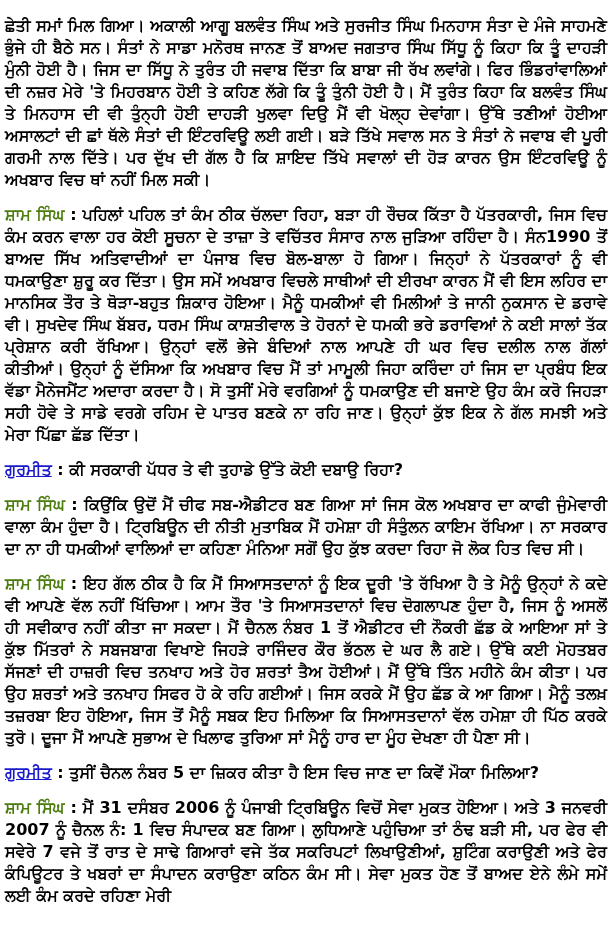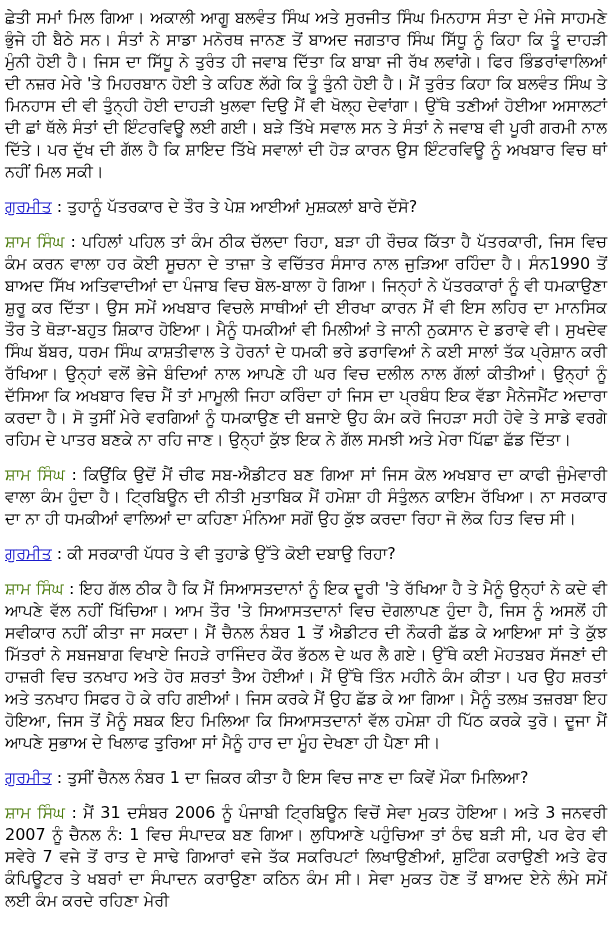--- a/index.html
+++ b/index.html
@@ -16,21 +16,22 @@
     box-sizing: border-box;
     width: 613px;
     padding: 7px 6px 0 5px;
     font-family: "DejaVu Sans", "Liberation Sans", sans-serif;
     font-size: 16px;
     line-height: 22px;
     color: #000000;
     text-align: justify;
   }
   .para {
-    margin: 0 0 13px 0;
+    margin: 8px 0 13px 0;
+    font-weight: bold;
   }
   .speaker {
     white-space: nowrap;
   }
   .speaker.interviewer {
     color: #1a1acc;
     text-decoration: underline;
     cursor: pointer;
   }
   .speaker.interviewee {
@@ -41,28 +42,27 @@
     color: #000000;
   }
 </style>
 </head>
 <body>
 
 <div class="doc">
 
   <p class="para">ਛੇਤੀ ਸਮਾਂ ਮਿਲ ਗਿਆ। ਅਕਾਲੀ ਆਗੂ ਬਲਵੰਤ ਸਿੰਘ ਅਤੇ ਸੁਰਜੀਤ ਸਿੰਘ ਮਿਨਹਾਸ ਸੰਤਾ ਦੇ ਮੰਜੇ ਸਾਹਮਣੇ ਭੁੰਜੇ ਹੀ ਬੈਠੇ ਸਨ। ਸੰਤਾਂ ਨੇ ਸਾਡਾ ਮਨੋਰਥ ਜਾਨਣ ਤੋਂ ਬਾਅਦ ਜਗਤਾਰ ਸਿੰਘ ਸਿੱਧੂ ਨੂੰ ਕਿਹਾ ਕਿ ਤੂੰ ਦਾਹੜੀ ਮੁੰਨੀ ਹੋਈ ਹੈ। ਜਿਸ ਦਾ ਸਿੱਧੂ ਨੇ ਤੁਰੰਤ ਹੀ ਜਵਾਬ ਦਿੱਤਾ ਕਿ ਬਾਬਾ ਜੀ ਰੱਖ ਲਵਾਂਗੇ। ਫਿਰ ਭਿੰਡਰਾਂਵਾਲਿਆਂ ਦੀ ਨਜ਼ਰ ਮੇਰੇ 'ਤੇ ਮਿਹਰਬਾਨ ਹੋਈ ਤੇ ਕਹਿਣ ਲੱਗੇ ਕਿ ਤੂੰ ਤੁੰਨੀ ਹੋਈ ਹੈ। ਮੈਂ ਤੁਰੰਤ ਕਿਹਾ ਕਿ ਬਲਵੰਤ ਸਿੰਘ ਤੇ ਮਿਨਹਾਸ ਦੀ ਵੀ ਤੁੰਨ੍ਹੀ ਹੋਈ ਦਾਹੜੀ ਖੁਲਵਾ ਦਿਉ ਮੈਂ ਵੀ ਖੋਲ੍ਹ ਦੇਵਾਂਗਾ। ਉੱਥੇ ਤਣੀਆਂ ਹੋਈਆ ਅਸਾਲਟਾਂ ਦੀ ਛਾਂ ਥੱਲੇ ਸੰਤਾਂ ਦੀ ਇੰਟਰਵਿਊ ਲਈ ਗਈ। ਬੜੇ ਤਿੱਖੇ ਸਵਾਲ ਸਨ ਤੇ ਸੰਤਾਂ ਨੇ ਜਵਾਬ ਵੀ ਪੂਰੀ ਗਰਮੀ ਨਾਲ ਦਿੱਤੇ। ਪਰ ਦੁੱਖ ਦੀ ਗੱਲ ਹੈ ਕਿ ਸ਼ਾਇਦ ਤਿੱਖੇ ਸਵਾਲਾਂ ਦੀ ਹੋੜ ਕਾਰਨ ਉਸ ਇੰਟਰਵਿਊ ਨੂੰ ਅਖਬਾਰ ਵਿਚ ਥਾਂ ਨਹੀਂ ਮਿਲ ਸਕੀ।</p>
 
-  <p class="para"><span class="speaker interviewer">ਗੁਰਮੀਤ</span><span class="sep"> : </span><span>ਤੁਹਾਨੂੰ ਪੱਤਰਕਾਰ ਦੇ ਤੌਰ ਤੇ ਪੇਸ਼ ਆਈਆਂ ਮੁਸ਼ਕਲਾਂ ਬਾਰੇ ਦੱਸੋ?</span></p>
 
   <p class="para"><span class="speaker interviewee">ਸ਼ਾਮ ਸਿੰਘ</span><span class="sep"> : </span><span>ਪਹਿਲਾਂ ਪਹਿਲ ਤਾਂ ਕੰਮ ਠੀਕ ਚੱਲਦਾ ਰਿਹਾ, ਬੜਾ ਹੀ ਰੌਚਕ ਕਿੱਤਾ ਹੈ ਪੱਤਰਕਾਰੀ, ਜਿਸ ਵਿਚ ਕੰਮ ਕਰਨ ਵਾਲਾ ਹਰ ਕੋਈ ਸੂਚਨਾ ਦੇ ਤਾਜ਼ਾ ਤੇ ਵਚਿੱਤਰ ਸੰਸਾਰ ਨਾਲ ਜੁੜਿਆ ਰਹਿੰਦਾ ਹੈ। ਸੰਨ1990 ਤੋਂ ਬਾਅਦ ਸਿੱਖ ਅਤਿਵਾਦੀਆਂ ਦਾ ਪੰਜਾਬ ਵਿਚ ਬੋਲ-ਬਾਲਾ ਹੋ ਗਿਆ। ਜਿਨ੍ਹਾਂ ਨੇ ਪੱਤਰਕਾਰਾਂ ਨੂੰ ਵੀ ਧਮਕਾਉਣਾ ਸ਼ੁਰੂ ਕਰ ਦਿੱਤਾ। ਉਸ ਸਮੇਂ ਅਖਬਾਰ ਵਿਚਲੇ ਸਾਥੀਆਂ ਦੀ ਈਰਖਾ ਕਾਰਨ ਮੈਂ ਵੀ ਇਸ ਲਹਿਰ ਦਾ ਮਾਨਸਿਕ ਤੌਰ ਤੇ ਥੋੜਾ-ਬਹੁਤ ਸ਼ਿਕਾਰ ਹੋਇਆ। ਮੈਨੂੰ ਧਮਕੀਆਂ ਵੀ ਮਿਲੀਆਂ ਤੇ ਜਾਨੀ ਨੁਕਸਾਨ ਦੇ ਡਰਾਵੇ ਵੀ। ਸੁਖਦੇਵ ਸਿੰਘ ਬੱਬਰ, ਧਰਮ ਸਿੰਘ ਕਾਸ਼ਤੀਵਾਲ ਤੇ ਹੋਰਨਾਂ ਦੇ ਧਮਕੀ ਭਰੇ ਡਰਾਵਿਆਂ ਨੇ ਕਈ ਸਾਲਾਂ ਤੱਕ ਪ੍ਰੇਸ਼ਾਨ ਕਰੀ ਰੱਖਿਆ। ਉਨ੍ਹਾਂ ਵਲੋਂ ਭੇਜੇ ਬੰਦਿਆਂ ਨਾਲ ਆਪਣੇ ਹੀ ਘਰ ਵਿਚ ਦਲੀਲ ਨਾਲ ਗੱਲਾਂ ਕੀਤੀਆਂ। ਉਨ੍ਹਾਂ ਨੂੰ ਦੱਸਿਆ ਕਿ ਅਖਬਾਰ ਵਿਚ ਮੈਂ ਤਾਂ ਮਾਮੂਲੀ ਜਿਹਾ ਕਰਿੰਦਾ ਹਾਂ ਜਿਸ ਦਾ ਪ੍ਰਬੰਧ ਇਕ ਵੱਡਾ ਮੈਨੇਜਮੈਂਟ ਅਦਾਰਾ ਕਰਦਾ ਹੈ। ਸੋ ਤੁਸੀਂ ਮੇਰੇ ਵਰਗਿਆਂ ਨੂੰ ਧਮਕਾਉਣ ਦੀ ਬਜਾਏ ਉਹ ਕੰਮ ਕਰੋ ਜਿਹੜਾ ਸਹੀ ਹੋਵੇ ਤੇ ਸਾਡੇ ਵਰਗੇ ਰਹਿਮ ਦੇ ਪਾਤਰ ਬਣਕੇ ਨਾ ਰਹਿ ਜਾਣ। ਉਨ੍ਹਾਂ ਕੁੱਝ ਇਕ ਨੇ ਗੱਲ ਸਮਝੀ ਅਤੇ ਮੇਰਾ ਪਿੱਛਾ ਛੱਡ ਦਿੱਤਾ।</span></p>
 
+  <p class="para"><span class="speaker interviewer">ਗੁਰਮੀਤ</span><span class="sep"> : </span><span>ਕੀ ਸਰਕਾਰੀ ਪੱਧਰ ਤੇ ਵੀ ਤੁਹਾਡੇ ਉੱਤੇ ਕੋਈ ਦਬਾਉ ਰਿਹਾ?</span></p>
+
   <p class="para"><span class="speaker interviewee">ਸ਼ਾਮ ਸਿੰਘ</span><span class="sep"> : </span><span>ਕਿਉਂਕਿ ਉਦੋਂ ਮੈਂ ਚੀਫ ਸਬ-ਐਡੀਟਰ ਬਣ ਗਿਆ ਸਾਂ ਜਿਸ ਕੋਲ ਅਖਬਾਰ ਦਾ ਕਾਫੀ ਜੁੰਮੇਵਾਰੀ ਵਾਲਾ ਕੰਮ ਹੁੰਦਾ ਹੈ। ਟ੍ਰਿਬਿਊਨ ਦੀ ਨੀਤੀ ਮੁਤਾਬਿਕ ਮੈਂ ਹਮੇਸ਼ਾ ਹੀ ਸੰਤੁੰਲਨ ਕਾਇਮ ਰੱਖਿਆ। ਨਾ ਸਰਕਾਰ ਦਾ ਨਾ ਹੀ ਧਮਕੀਆਂ ਵਾਲਿਆਂ ਦਾ ਕਹਿਣਾ ਮੰਨਿਆ ਸਗੋਂ ਉਹ ਕੁੱਝ ਕਰਦਾ ਰਿਹਾ ਜੋ ਲੋਕ ਹਿਤ ਵਿਚ ਸੀ।</span></p>
-
-  <p class="para"><span class="speaker interviewer">ਗੁਰਮੀਤ</span><span class="sep"> : </span><span>ਕੀ ਸਰਕਾਰੀ ਪੱਧਰ ਤੇ ਵੀ ਤੁਹਾਡੇ ਉੱਤੇ ਕੋਈ ਦਬਾਉ ਰਿਹਾ?</span></p>
 
 
   <p class="para"><span class="speaker interviewee">ਸ਼ਾਮ ਸਿੰਘ</span><span class="sep"> : </span><span>ਇਹ ਗੱਲ ਠੀਕ ਹੈ ਕਿ ਮੈਂ ਸਿਆਸਤਦਾਨਾਂ ਨੂੰ ਇਕ ਦੂਰੀ 'ਤੇ ਰੱਖਿਆ ਹੈ ਤੇ ਮੈਨੂੰ ਉਨ੍ਹਾਂ ਨੇ ਕਦੇ ਵੀ ਆਪਣੇ ਵੱਲ ਨਹੀਂ ਖਿੱਚਿਆ। ਆਮ ਤੌਰ 'ਤੇ ਸਿਆਸਤਦਾਨਾਂ ਵਿਚ ਦੋਗਲਾਪਣ ਹੁੰਦਾ ਹੈ, ਜਿਸ ਨੂੰ ਅਸਲੋਂ ਹੀ ਸਵੀਕਾਰ ਨਹੀਂ ਕੀਤਾ ਜਾ ਸਕਦਾ। ਮੈਂ ਚੈਨਲ ਨੰਬਰ 1 ਤੋਂ ਐਡੀਟਰ ਦੀ ਨੌਕਰੀ ਛੱਡ ਕੇ ਆਇਆ ਸਾਂ ਤੇ ਕੁੱਝ ਮਿੱਤਰਾਂ ਨੇ ਸਬਜਬਾਗ ਵਿਖਾਏ ਜਿਹੜੇ ਰਾਜਿੰਦਰ ਕੌਰ ਭੱਠਲ ਦੇ ਘਰ ਲੈ ਗਏ। ਉੱਥੇ ਕਈ ਮੋਹਤਬਰ ਸੱਜਣਾਂ ਦੀ ਹਾਜ਼ਰੀ ਵਿਚ ਤਨਖਾਹ ਅਤੇ ਹੋਰ ਸ਼ਰਤਾਂ ਤੈਅ ਹੋਈਆਂ। ਮੈਂ ਉੱਥੇ ਤਿੰਨ ਮਹੀਨੇ ਕੰਮ ਕੀਤਾ। ਪਰ ਉਹ ਸ਼ਰਤਾਂ ਅਤੇ ਤਨਖਾਹ ਸਿਫਰ ਹੋ ਕੇ ਰਹਿ ਗਈਆਂ। ਜਿਸ ਕਰਕੇ ਮੈਂ ਉਹ ਛੱਡ ਕੇ ਆ ਗਿਆ। ਮੈਨੂੰ ਤਲਖ਼ ਤਜ਼ਰਬਾ ਇਹ ਹੋਇਆ, ਜਿਸ ਤੋਂ ਮੈਨੂੰ ਸਬਕ ਇਹ ਮਿਲਿਆ ਕਿ ਸਿਆਸਤਦਾਨਾਂ ਵੱਲ ਹਮੇਸ਼ਾ ਹੀ ਪਿੱਠ ਕਰਕੇ ਤੁਰੋ। ਦੂਜਾ ਮੈਂ ਆਪਣੇ ਸੁਭਾਅ ਦੇ ਖਿਲਾਫ ਤੁਰਿਆ ਸਾਂ ਮੈਨੂੰ ਹਾਰ ਦਾ ਮੂੰਹ ਦੇਖਣਾ ਹੀ ਪੈਣਾ ਸੀ।</span></p>
 
-  <p class="para"><span class="speaker interviewer">ਗੁਰਮੀਤ</span><span class="sep"> : </span><span>ਤੁਸੀਂ ਚੈਨਲ ਨੰਬਰ 1 ਦਾ ਜ਼ਿਕਰ ਕੀਤਾ ਹੈ ਇਸ ਵਿਚ ਜਾਣ ਦਾ ਕਿਵੇਂ ਮੌਕਾ ਮਿਲਿਆ?</span></p>
+  <p class="para"><span class="speaker interviewer">ਗੁਰਮੀਤ</span><span class="sep"> : </span><span>ਤੁਸੀਂ ਚੈਨਲ ਨੰਬਰ 5 ਦਾ ਜ਼ਿਕਰ ਕੀਤਾ ਹੈ ਇਸ ਵਿਚ ਜਾਣ ਦਾ ਕਿਵੇਂ ਮੌਕਾ ਮਿਲਿਆ?</span></p>
 
   <p class="para"><span class="speaker interviewee">ਸ਼ਾਮ ਸਿੰਘ</span><span class="sep"> : </span><span>ਮੈਂ 31 ਦਸੰਬਰ 2006 ਨੂੰ ਪੰਜਾਬੀ ਟ੍ਰਿਬਿਊਨ ਵਿਚੋਂ ਸੇਵਾ ਮੁਕਤ ਹੋਇਆ। ਅਤੇ 3 ਜਨਵਰੀ 2007 ਨੂੰ ਚੈਨਲ ਨੰ: 1 ਵਿਚ ਸੰਪਾਦਕ ਬਣ ਗਿਆ। ਲੁਧਿਆਣੇ ਪਹੁੰਚਿਆ ਤਾਂ ਠੰਢ ਬੜੀ ਸੀ, ਪਰ ਫੇਰ ਵੀ ਸਵੇਰੇ 7 ਵਜੇ ਤੋਂ ਰਾਤ ਦੇ ਸਾਢੇ ਗਿਆਰਾਂ ਵਜੇ ਤੱਕ ਸਕਰਿਪਟਾਂ ਲਿਖਾਉਣੀਆਂ, ਸ਼ੁਟਿੰਗ ਕਰਾਉਣੀ ਅਤੇ ਫੇਰ ਕੰਪਿਊਟਰ ਤੇ ਖਬਰਾਂ ਦਾ ਸੰਪਾਦਨ ਕਰਾਉਣਾ ਕਠਿਨ ਕੰਮ ਸੀ। ਸੇਵਾ ਮੁਕਤ ਹੋਣ ਤੋਂ ਬਾਅਦ ਏਨੇ ਲੰਮੇ ਸਮੇਂ ਲਈ ਕੰਮ ਕਰਦੇ ਰਹਿਣਾ ਮੇਰੀ</span></p>
 
 </div>
 
 </body></html>

